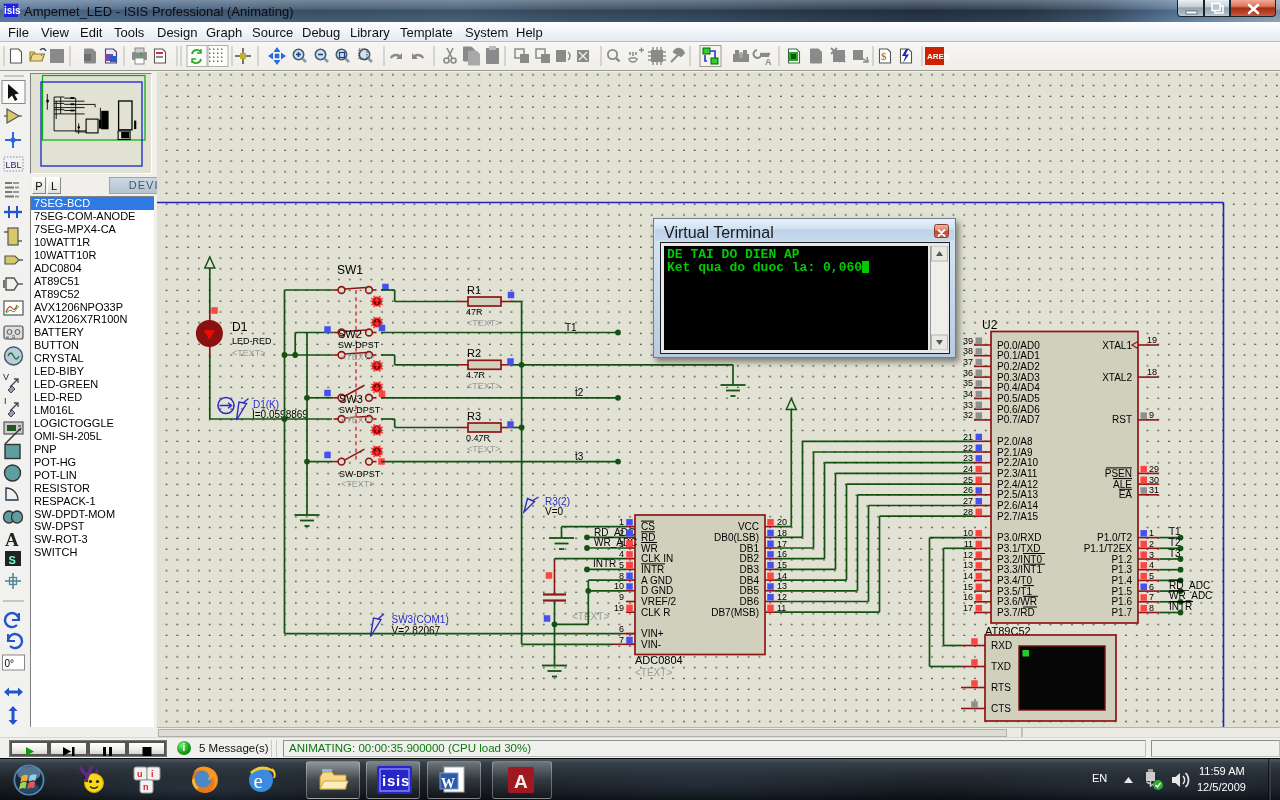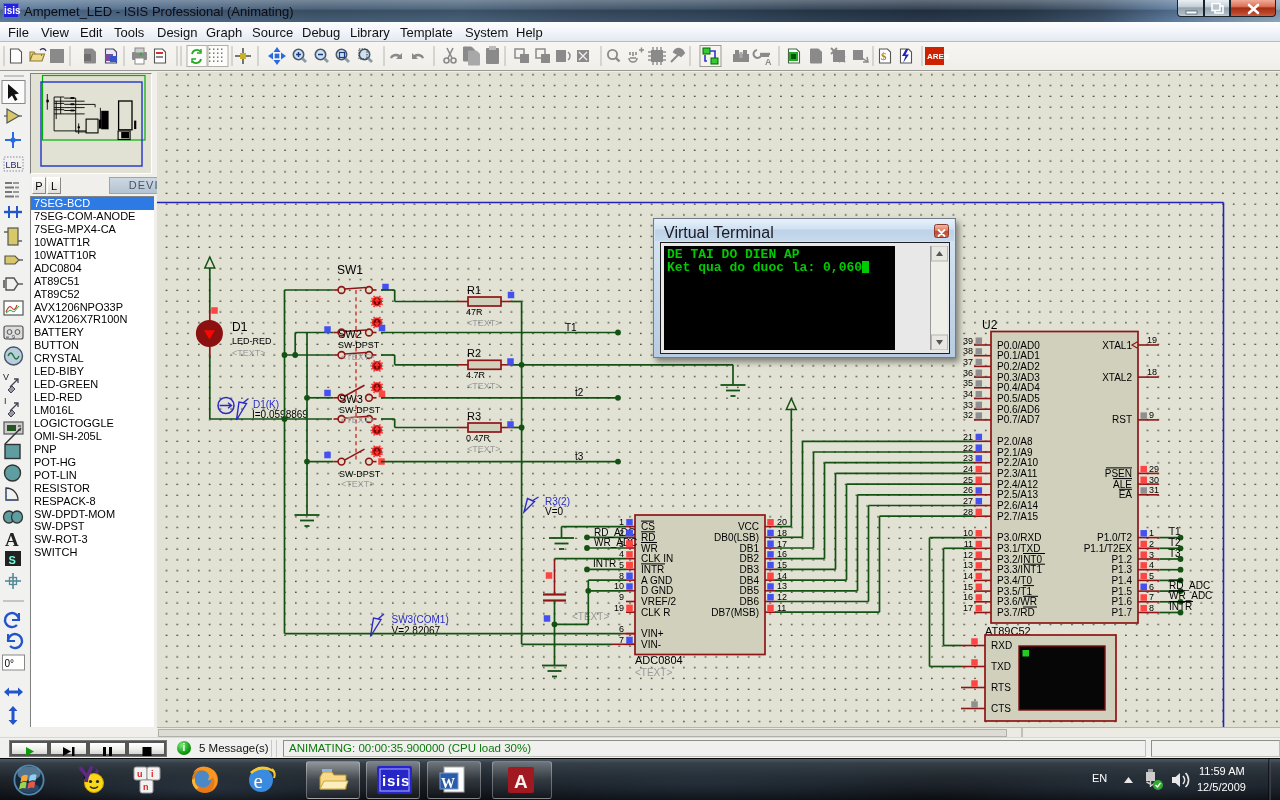--- a/index.html
+++ b/index.html
@@ -400,21 +400,21 @@
     <div class="drow">LED-BIBY</div>
     <div class="drow">LED-GREEN</div>
     <div class="drow">LED-RED</div>
     <div class="drow">LM016L</div>
     <div class="drow">LOGICTOGGLE</div>
     <div class="drow">OMI-SH-205L</div>
     <div class="drow">PNP</div>
     <div class="drow">POT-HG</div>
     <div class="drow">POT-LIN</div>
     <div class="drow">RESISTOR</div>
-    <div class="drow">RESPACK-8</div>
+    <div class="drow">RESPACK-1</div>
     <div class="drow">SW-DPDT-MOM</div>
     <div class="drow">SW-DPST</div>
     <div class="drow">SW-ROT-3</div>
     <div class="drow">SWITCH</div>
   </div>
 
   <div id="canvas" class="abs">
     <svg id="schsvg" width="1123" height="655" viewBox="157 72 1123 655">
       <defs>
           <pattern id="grid" x="0" y="0" width="10.78" height="10.78" patternUnits="userSpaceOnUse">
@@ -992,21 +992,21 @@
 
   <div class="abs" style="left:653px;top:218px;width:303px;height:140px;background:linear-gradient(180deg,#d8e7f5,#b7cce2);border:1px solid #6f7d8c;box-shadow:3px 4px 6px rgba(30,30,30,0.5);">
     <div style="position:absolute;left:1px;top:0;width:299px;height:22px;background:linear-gradient(180deg,#e7f1fb 0%,#d0e1f2 45%,#bdd2e8 50%,#c7d9ec 100%);"></div>
     <div style="position:absolute;left:10px;top:5px;font-size:16px;color:#1a1a22;">Virtual Terminal</div>
     <div style="position:absolute;left:280px;top:5px;width:15px;height:14px;border-radius:2.5px;border:1px solid #8c3a2a;background:linear-gradient(180deg,#f0b5a5 0%,#e08068 45%,#c04a30 50%,#d06248 100%);">
        <svg width="13" height="12">
           <path d="M3.5 3 L9.5 9 M9.5 3 L3.5 9" stroke="#fff" stroke-width="1.8" stroke-linecap="round"></path>
         </svg>
     </div>
     <div style="position:absolute;left:6px;top:23px;width:290px;height:112px;background:#e8e8e8;border:1px solid #202020;">
-       <div style="position:absolute;left:3px;top:3px;width:231px;height:104px;background:#000;overflow:hidden;">
+       <div style="position:absolute;left:3px;top:3px;width:264px;height:104px;background:#000;overflow:hidden;">
           <div style="position:absolute;left:3px;top:2px;font-family:'Liberation Mono',monospace;font-weight:bold;font-size:13px;line-height:13px;color:#00ca00;white-space:pre;">DE TAI DO DIEN AP
 Ket qua do duoc la: 0,060<span style="display:inline-block;width:7px;height:12px;background:#00ca00;vertical-align:-2px;"></span></div>
        </div>
        <div style="position:absolute;right:2px;top:3px;width:17px;height:104px;background:#efefea;border-left:1px solid #999;">
           <svg width="17" height="104">
             <rect x="0.5" y="0" width="16" height="15" fill="#e8e7e2" stroke="#b5b5b0"></rect>
             <path d="M8.5 5 L12 10 L5 10 Z" fill="#555"></path>
             <rect x="0.5" y="89" width="16" height="15" fill="#e8e7e2" stroke="#b5b5b0"></rect>
             <path d="M8.5 99 L12 94 L5 94 Z" fill="#555"></path>
           </svg>

